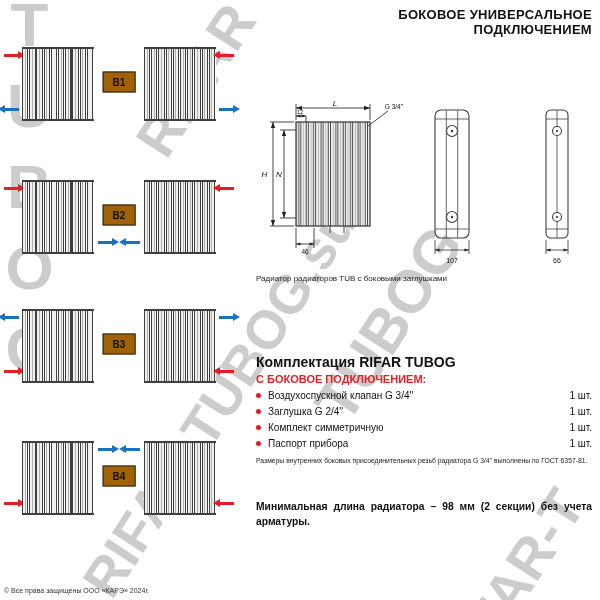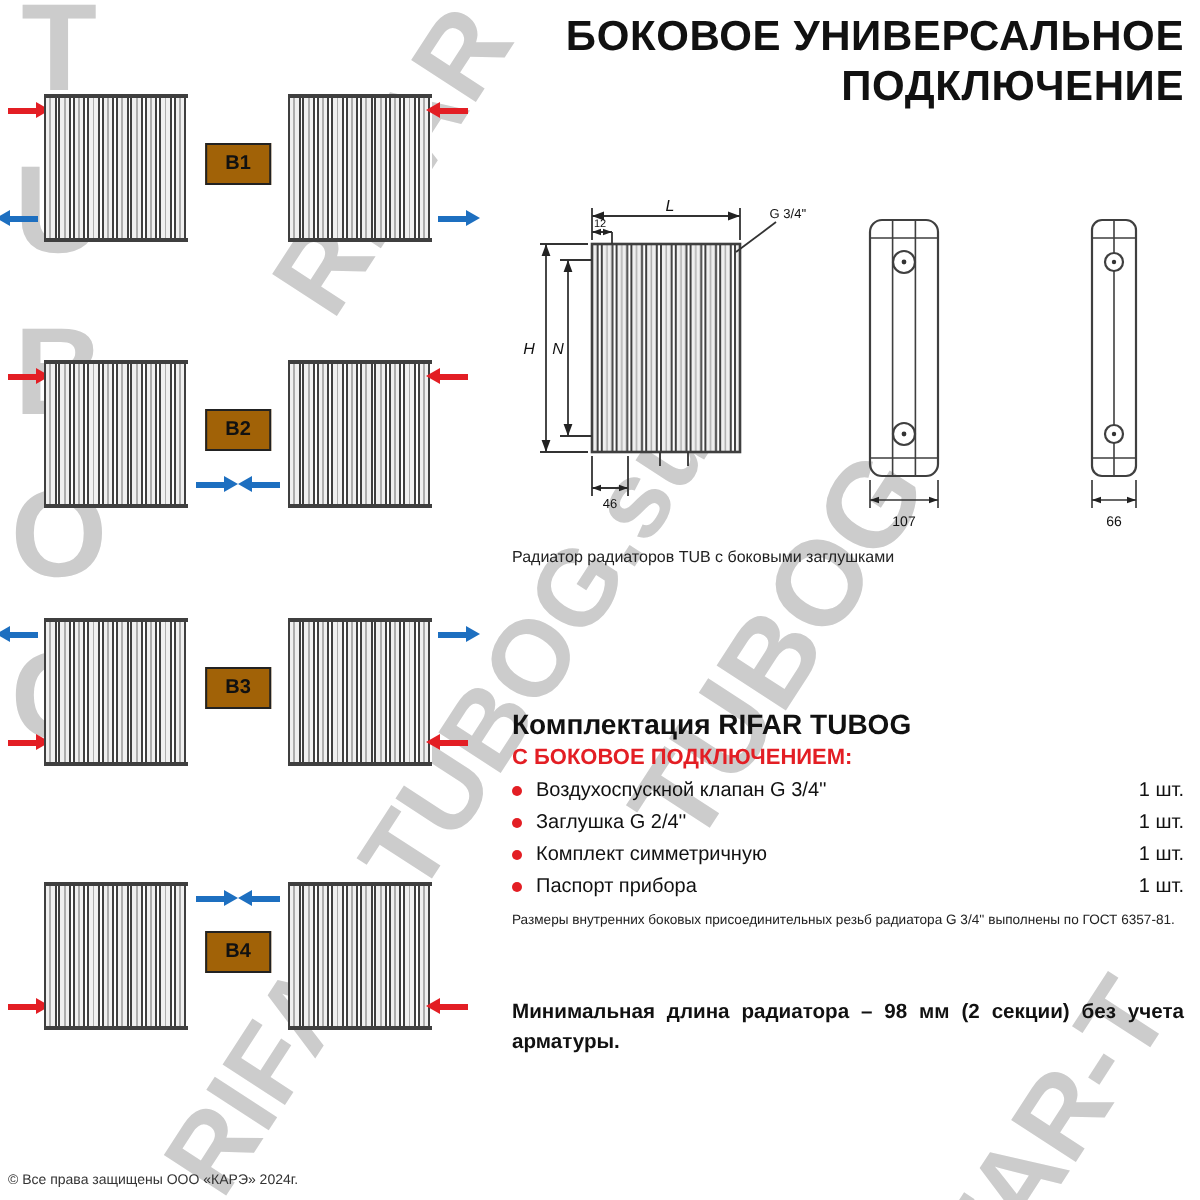--- a/index.html
+++ b/index.html
@@ -9,21 +9,21 @@
   }
   
   .wm{position:absolute;color:#cccccc;font-weight:bold;pointer-events:none;white-space:nowrap;z-index:0;}
   #wm1{left:-6px;top:-10px;font-size:62px;writing-mode:vertical-lr;text-orientation:upright;letter-spacing:12px;}
   #wm2{left:150px;top:118px;font-size:56px;transform:rotate(-57deg);transform-origin:left center;}
   #wm3{left:96px;top:560px;font-size:54px;transform:rotate(-57deg);transform-origin:left center;}
   #wm4{left:330px;top:380px;font-size:60px;transform:rotate(-57deg);transform-origin:left center;}
   #wm5{left:450px;top:648px;font-size:56px;transform:rotate(-57deg);transform-origin:left center;}
   
   .page-title{position:absolute;top:7px;right:8px;text-align:right;font-weight:bold;
-    font-size:21px;line-height:1.18;letter-spacing:.3px;z-index:2;}
+    font-size:13px;line-height:1.18;letter-spacing:.3px;z-index:2;}
   
   .scheme-row{position:absolute;left:6px;width:226px;height:76px;z-index:2;}
   .rad{position:absolute;top:3px;width:72px;height:70px;
     border-top:2px solid #3f3f3f;border-bottom:2px solid #3f3f3f;
     background:repeating-linear-gradient(90deg,
       #3f3f3f 0px,#3f3f3f 1px,
       #f0f0f0 1px,#f0f0f0 2.7px,
       #aeaeae 2.7px,#aeaeae 3.6px,
       #f0f0f0 3.6px,#f0f0f0 5.3px,
       #3f3f3f 5.3px,#3f3f3f 6.3px,
@@ -64,21 +64,21 @@
 <body>
 
 <div class="wm" id="wm1">TUBOG</div>
 <div class="wm" id="wm2">RIFAR</div>
 <div class="wm" id="wm3">RIFAR-TUBOG.su</div>
 <div class="wm" id="wm4">TUBOG</div>
 <div class="wm" id="wm5">RIFAR-T</div>
 
 <div class="page-title">
   <div>БОКОВОЕ УНИВЕРСАЛЬНОЕ</div>
-  <div>ПОДКЛЮЧЕНИЕ</div>
+  <div>ПОДКЛЮЧЕНИЕМ</div>
 </div>
 
 <div class="scheme-row" style="top:44px">
   <span class="ar r sup" style="left:-2px;top:10px"></span>
   <span class="ar l ret" style="left:-2px;top:64px"></span>
   <div class="rad left"></div>
   <div class="scheme-label">В1</div>
   <div class="rad right"></div>
   <span class="ar l sup" style="left:213px;top:10px"></span>
   <span class="ar r ret" style="left:213px;top:64px"></span>

